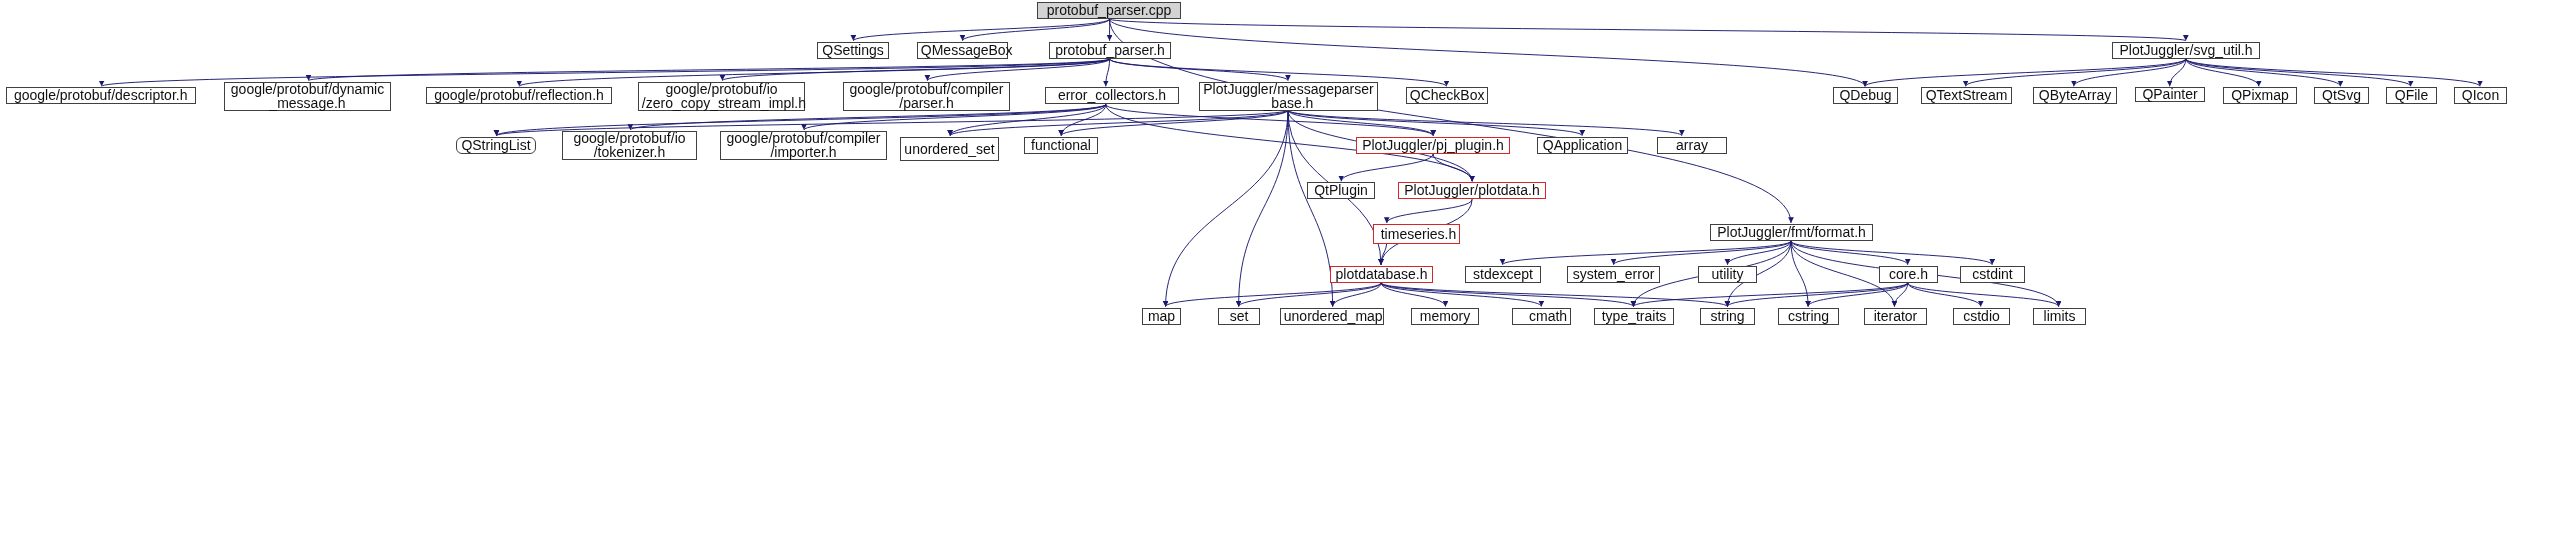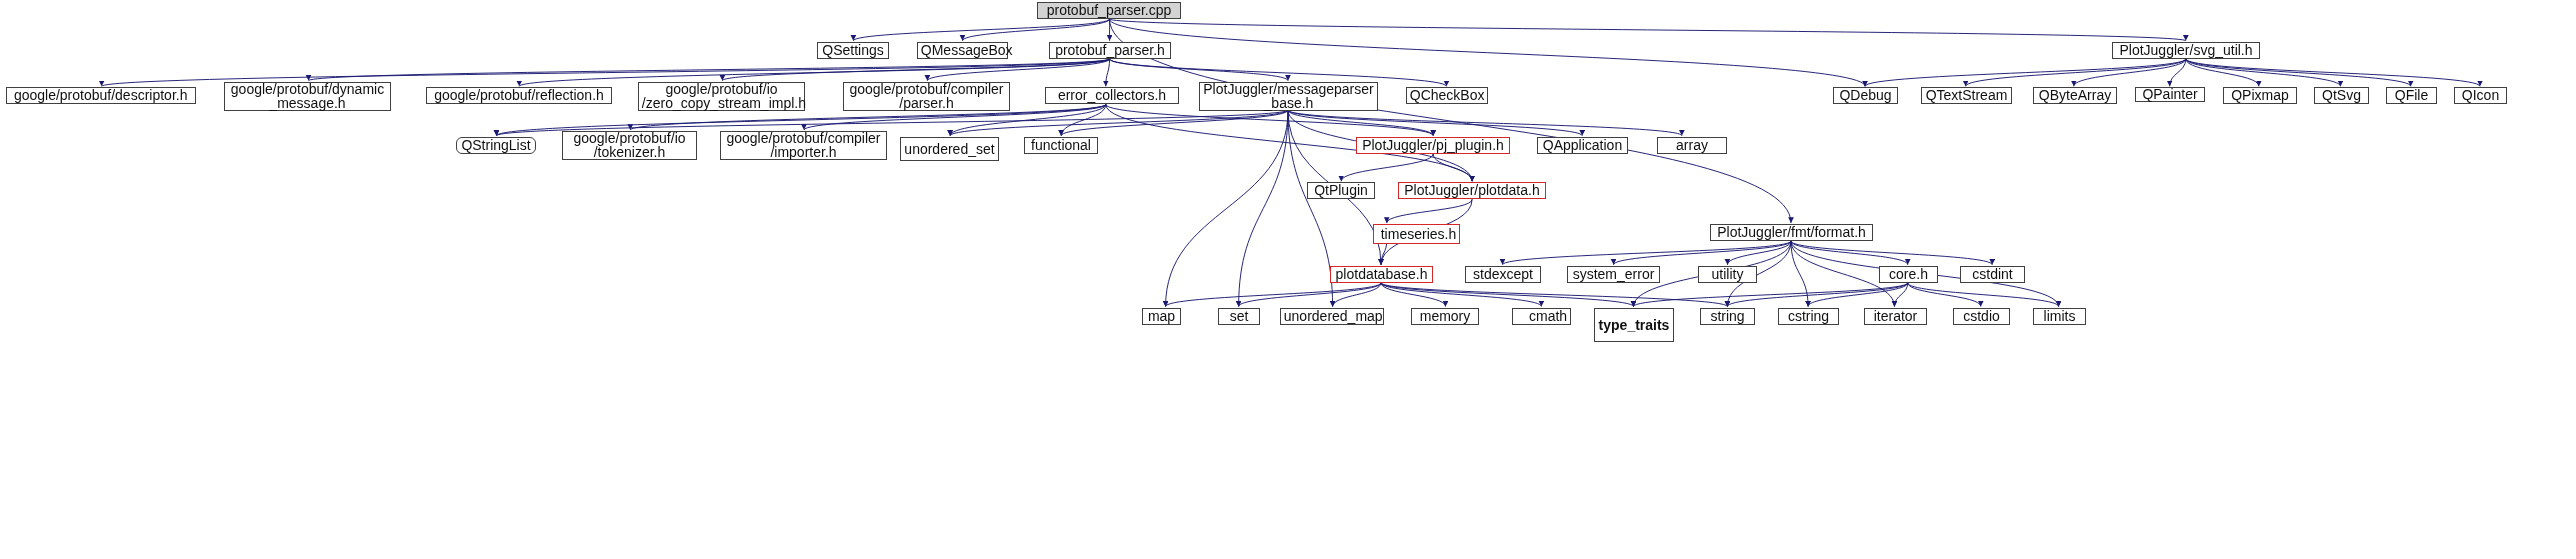--- a/index.html
+++ b/index.html
@@ -138,21 +138,21 @@
       <div class="node" style="left: 1465px; top: 266px; width: 76px; height: 17px;"><span>stdexcept</span></div>
       <div class="node" style="left: 1567px; top: 266px; width: 93px; height: 17px;"><span>system_error</span></div>
       <div class="node" style="left: 1698px; top: 266px; width: 59px; height: 17px;"><span>utility</span></div>
       <div class="node" style="left: 1879px; top: 266px; width: 59px; height: 17px;"><span>core.h</span></div>
       <div class="node" style="left: 1960px; top: 266px; width: 65px; height: 17px;"><span>cstdint</span></div>
       <div class="node" style="left: 1142px; top: 308px; width: 39px; height: 17px;"><span>map</span></div>
       <div class="node" style="left: 1218px; top: 308px; width: 42px; height: 17px;"><span>set</span></div>
       <div class="node" style="left: 1280px; top: 308px; width: 104px; height: 17px;"><span>unordered_map</span></div>
       <div class="node" style="left: 1411px; top: 308px; width: 68px; height: 17px;"><span>memory</span></div>
       <div class="node" style="left: 1512px; top: 308px; width: 59px; height: 17px; padding-left: 16px;"><span>cmath</span></div>
-      <div class="node" style="left: 1594px; top: 308px; width: 80px; height: 34px; font-weight: bold;"><span>type_traits</span></div>
+      <div class="node" style="left: 1594px; top: 308px; width: 80px; height: 17px;"><span>type_traits</span></div>
       <div class="node" style="left: 1700px; top: 308px; width: 55px; height: 17px;"><span>string</span></div>
       <div class="node" style="left: 1778px; top: 308px; width: 61px; height: 17px;"><span>cstring</span></div>
       <div class="node" style="left: 1864px; top: 308px; width: 63px; height: 17px;"><span>iterator</span></div>
       <div class="node" style="left: 1953px; top: 308px; width: 57px; height: 17px;"><span>cstdio</span></div>
       <div class="node" style="left: 2033px; top: 308px; width: 53px; height: 17px;"><span>limits</span></div>
     </div>
 </div>
 
 
 </body></html>

